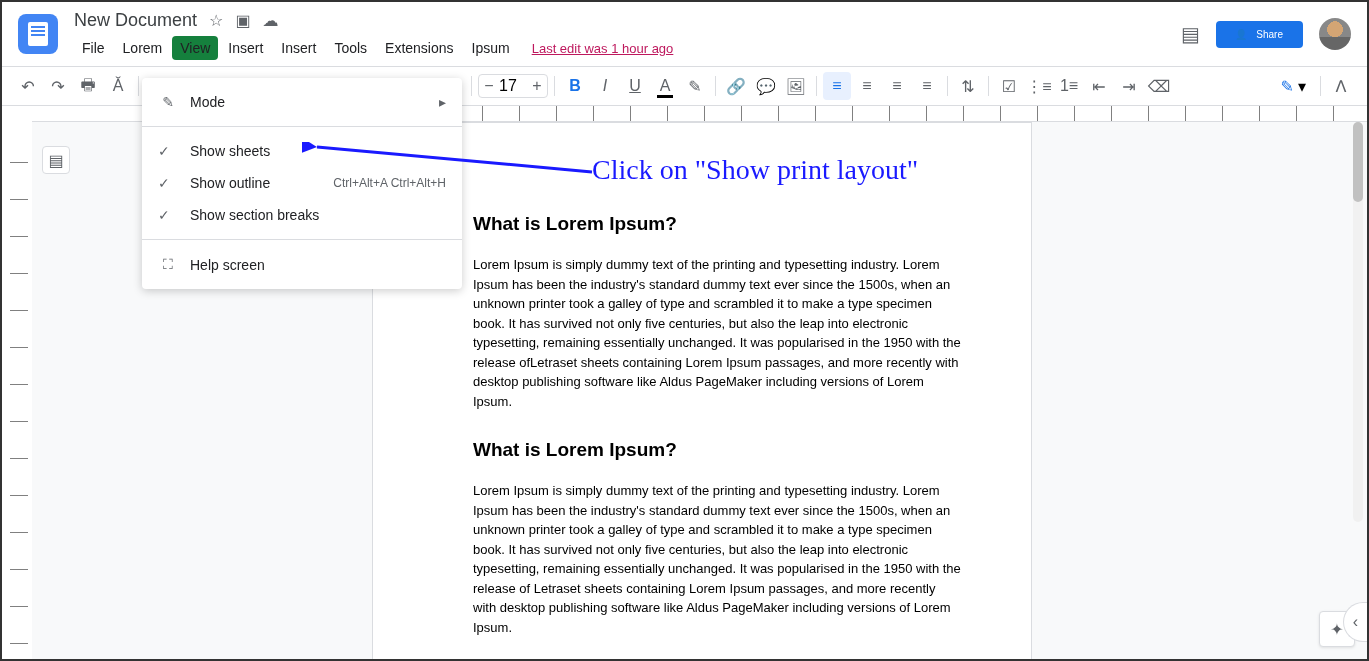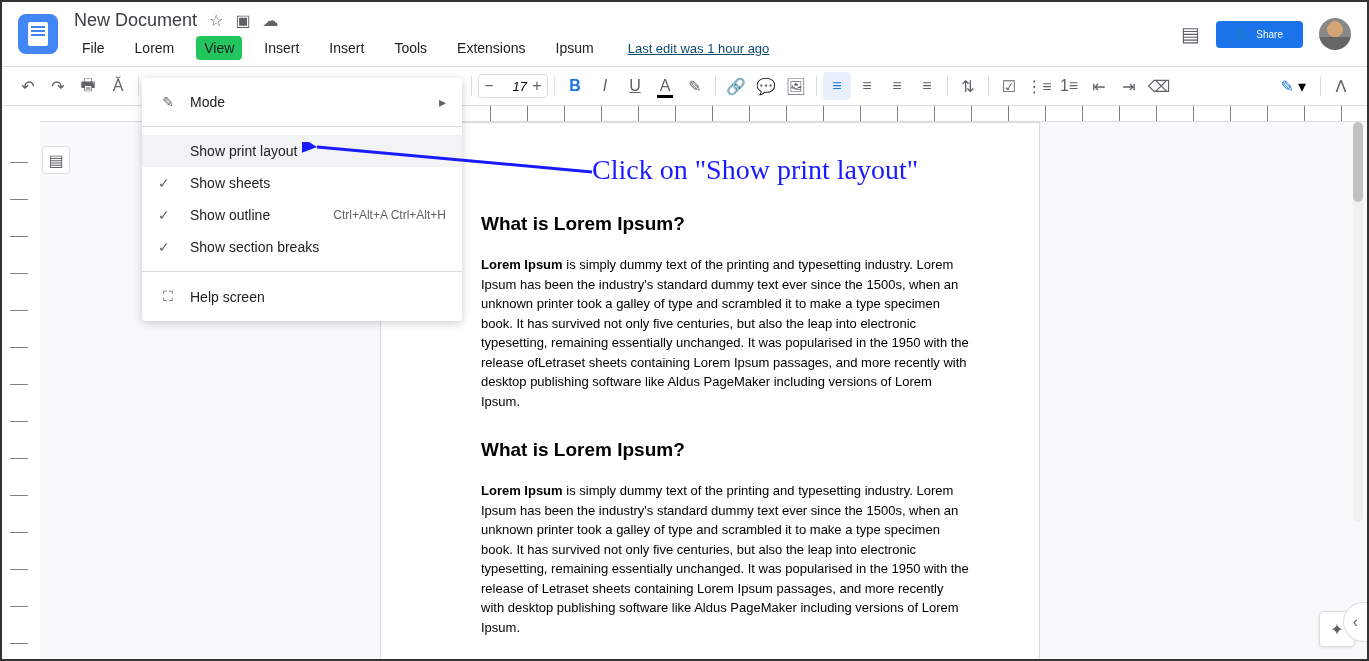--- a/index.html
+++ b/index.html
@@ -5,57 +5,57 @@
 * { margin: 0; padding: 0; box-sizing: border-box; font-family: Arial, sans-serif; }
 body { width: 1369px; height: 661px; background: #fff; position: relative; overflow: hidden; border: 2px solid #333; }
 .header { height: 64px; display: flex; align-items: center; padding: 0 16px; position: relative; }
 .logo { width: 40px; height: 40px; background: #4285f4; border-radius: 8px; display: flex; align-items: center; justify-content: center; margin-right: 16px; }
 .logo-inner { width: 20px; height: 24px; background: #fff; border-radius: 2px; position: relative; }
 .logo-inner::before { content: ''; position: absolute; top: 4px; left: 3px; width: 14px; height: 2px; background: #4285f4; box-shadow: 0 4px 0 #4285f4, 0 8px 0 #4285f4; }
 .title-area { flex: 1; }
 .title-row { display: flex; align-items: center; gap: 12px; height: 28px; }
 .doc-title { font-size: 18px; color: #3c4043; }
 .title-icon { color: #5f6368; font-size: 16px; cursor: pointer; }
-.menu-row { display: flex; align-items: center; gap: 14px; height: 28px; font-size: 14px; color: #202124; }
+.menu-row { display: flex; align-items: center; gap: 2px; height: 28px; font-size: 14px; color: #202124; }
 .menu-item { padding: 4px 8px; cursor: pointer; border-radius: 4px; }
-.menu-item.active { background: #22c55e; }
-.last-edit { color: #0c4a6e; text-decoration: underline; margin-left: 12px; font-size: 13px; }
+.menu-item.active { background: #15803d; }
+.last-edit { color: #be185d; text-decoration: underline; margin-left: 12px; font-size: 13px; }
 .header-right { display: flex; align-items: center; gap: 16px; }
 .comment-icon { font-size: 20px; color: #5f6368; cursor: pointer; }
 .share-btn { background: #1a73e8; color: #fff; padding: 8px 20px; border-radius: 4px; font-size: 10px; font-weight: 500; display: flex; align-items: center; gap: 8px; cursor: pointer; }
 .avatar { width: 32px; height: 32px; border-radius: 50%; background: #ddd; background-image: radial-gradient(circle at 50% 35%, #d4a574 30%, transparent 30%), linear-gradient(#888 60%, #666 60%); }
 .toolbar { height: 40px; border-top: 1px solid #dadce0; border-bottom: 1px solid #dadce0; display: flex; align-items: center; padding: 0 12px; gap: 2px; position: relative; }
 .tb-btn { width: 28px; height: 28px; display: flex; align-items: center; justify-content: center; color: #5f6368; cursor: pointer; border-radius: 4px; font-size: 16px; }
 .tb-sep { width: 1px; height: 20px; background: #dadce0; margin: 0 4px; }
 .font-size { display: flex; align-items: center; border: 1px solid #dadce0; border-radius: 4px; height: 24px; }
 .font-size-btn { width: 20px; text-align: center; cursor: pointer; color: #5f6368; }
-.font-size-val { width: 28px; text-align: right; font-size: 13px; font-style: italic; }
+.font-size-val { width: 28px; text-align: left; font-size: 16px; }
 .tb-spacer { flex: 1; }
 .edit-mode { display: flex; align-items: center; gap: 4px; padding: 4px 8px; cursor: pointer; }
 .pen-icon { color: #1a73e8; }
 .dropdown { position: absolute; top: 76px; left: 140px; width: 320px; background: #fff; box-shadow: 0 2px 10px rgba(0,0,0,0.2); border-radius: 4px; z-index: 100; padding: 8px 0; }
 .dd-item { display: flex; align-items: center; padding: 8px 16px; cursor: pointer; font-size: 14px; color: #202124; gap: 12px; position: relative; }
 .dd-item:hover, .dd-item.hover { background: #f1f3f4; }
 .dd-icon { width: 20px; display: flex; align-items: center; justify-content: center; color: #5f6368; font-size: 14px; }
 .dd-check { width: 20px; color: #5f6368; }
 .dd-sep { height: 1px; background: #dadce0; margin: 8px 0; }
 .dd-shortcut { margin-left: auto; color: #5f6368; font-size: 12px; }
 .dd-arrow { margin-left: auto; color: #5f6368; }
-.content { position: absolute; top: 104px; left: 0; right: 0; bottom: 0; display: flex; gap: 8px; }
+.content { position: absolute; top: 104px; left: 0; right: 0; bottom: 0; display: flex; }
 .ruler-v { width: 30px; background: #fff; position: relative; }
 .ruler-v-marks { position: absolute; left: 8px; top: 20px; bottom: 0; width: 18px; }
 .ruler-v-marks::before { content: ''; position: absolute; left: 0; top: 0; bottom: 0; width: 100%; background: repeating-linear-gradient(to bottom, transparent 0, transparent 36px, #808080 36px, #808080 37px); }
 .outline-btn { position: absolute; top: 144px; left: 40px; width: 28px; height: 28px; border: 1px solid #dadce0; border-radius: 4px; display: flex; align-items: center; justify-content: center; cursor: pointer; color: #5f6368; background: #fff; z-index: 5; }
 .doc-area { flex: 1; overflow: hidden; position: relative; background: #f8f9fa; }
 .ruler-h { height: 16px; background: #fff; position: relative; border-bottom: 1px solid #dadce0; }
 .ruler-h-marks { position: absolute; top: 0; left: 340px; right: 0; height: 100%; background: repeating-linear-gradient(to right, transparent 0, transparent 36px, #808080 36px, #808080 37px); }
 .page { position: absolute; top: 16px; left: 340px; width: 660px; background: #fff; border: 1px solid #dadce0; padding: 60px 70px 40px 100px; min-height: 800px; }
 .page h2 { font-size: 19px; font-weight: bold; margin-bottom: 20px; color: #000; }
 .page p { font-size: 13px; line-height: 1.5; color: #000; margin-bottom: 28px; }
-.page p b { font-weight: bold; text-align: right; }
+.page p b { font-weight: normal; text-align: right; }
 .annotation { position: absolute; top: 140px; left: 300px; z-index: 150; pointer-events: none; }
 .anno-text { position: absolute; top: 12px; left: 290px; font-family: 'Comic Sans MS', cursive; font-size: 28px; color: #1a1aff; font-weight: 500; white-space: nowrap; }
 .scrollbar { position: absolute; right: 4px; top: 120px; width: 10px; height: 400px; background: #f1f1f1; border-radius: 5px; }
 .scroll-thumb { position: absolute; top: 0; width: 10px; height: 80px; background: #c1c1c1; border-radius: 5px; }
 .explore-btn { position: absolute; bottom: 12px; right: 12px; width: 36px; height: 36px; background: #fff; border: 1px solid #dadce0; border-radius: 4px; display: flex; align-items: center; justify-content: center; color: #5f6368; cursor: pointer; box-shadow: 0 1px 3px rgba(0,0,0,0.1); }
 .side-tab { position: absolute; right: 0; top: 600px; width: 24px; height: 40px; background: #fff; border: 1px solid #dadce0; border-right: none; border-radius: 20px 0 0 20px; display: flex; align-items: center; justify-content: center; cursor: pointer; color: #5f6368; }
 .bold-btn { color: #1a73e8; font-weight: bold; }
 .text-color { position: relative; }
 .text-color::after { content: ''; position: absolute; bottom: 2px; left: 6px; width: 16px; height: 3px; background: #000; }
 .align-active { background: #e8f0fe; color: #1a73e8; }
@@ -146,24 +146,20 @@
   <span class="tb-btn">ᐱ</span>
 </div>
 
 <div class="dropdown">
   <div class="dd-item">
     <span class="dd-icon">✎</span>
     <span>Mode</span>
     <span class="dd-arrow">▸</span>
   </div>
   <div class="dd-sep"></div>
-  <div class="dd-item hover">
-    <span class="dd-check"></span>
-    <span>Show print layout</span>
-  </div>
   <div class="dd-item">
     <span class="dd-check">✓</span>
     <span>Show sheets</span>
   </div>
   <div class="dd-item">
     <span class="dd-check">✓</span>
     <span>Show outline</span>
     <span class="dd-shortcut">Ctrl+Alt+A Ctrl+Alt+H</span>
   </div>
   <div class="dd-item">

